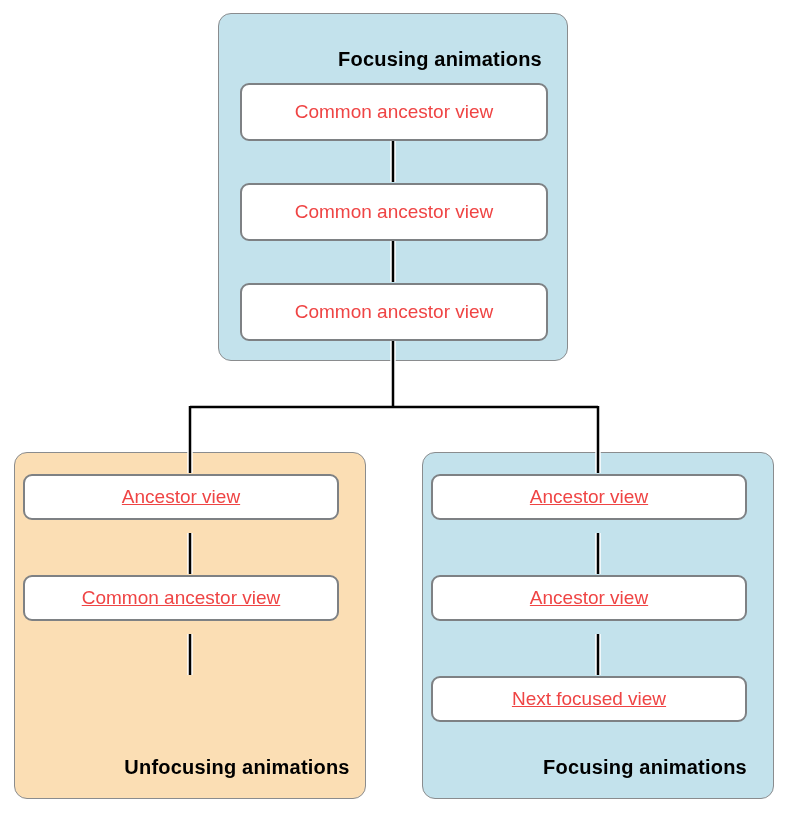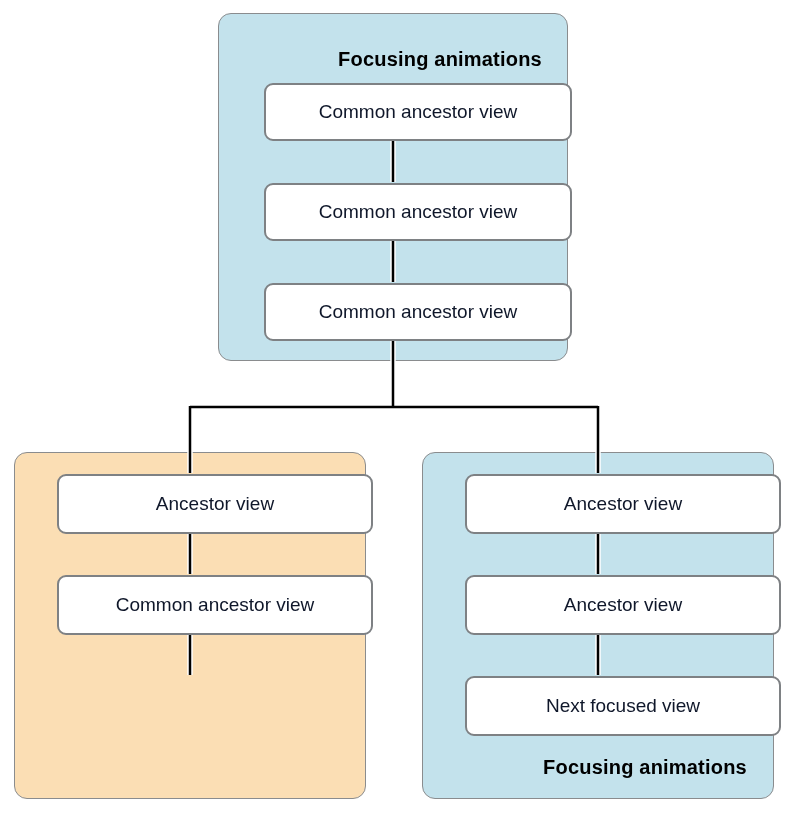--- a/index.html
+++ b/index.html
@@ -37,34 +37,33 @@
   .node {
     position: absolute;
     box-sizing: border-box;
     border: 2px solid #7e8184;
     border-radius: 9px;
     background: #ffffff;
     display: flex;
     align-items: center;
     justify-content: center;
     font-size: 19px;
-    color: #0f172a;
+    color: #ef4444;
     z-index: 2;
-    margin-left: 24px;
   }
   
   .group.top-group { left: 218px; top: 13px; width: 350px; height: 348px; }
   .group.top-group .node { left: 21px; width: 308px; height: 58px; }
   .group.top-group .node.n0 { top: 69px; }
   .group.top-group .node.n1 { top: 169px; }
   .group.top-group .node.n2 { top: 269px; }
   
   .group.left-group  { left: 14px;  top: 452px; width: 352px; height: 347px; }
   .group.right-group { left: 422px; top: 452px; width: 352px; height: 347px; }
-  .group.left-group .node, .group.right-group .node { left: 18px; width: 316px; height: 60px; }
+  .group.left-group .node, .group.right-group .node { left: 8px; width: 316px; height: 46px; text-decoration: underline; }
   .group.left-group .node.n0, .group.right-group .node.n0 { top: 21px; }
   .group.left-group .node.n1, .group.right-group .node.n1 { top: 122px; }
   .group.left-group .node.n2, .group.right-group .node.n2 { top: 223px; }
 
   .connectors {
     position: absolute;
     left: 0;
     top: 0;
     width: 786px;
     height: 813px;
@@ -89,20 +88,21 @@
   <div class="group top-group" style="background-color: rgb(195, 226, 236); border-color: rgb(138, 140, 142);">
     <div class="group-title top-pos">Focusing animations</div>
     <div class="node n0" style="background-color: rgb(255, 255, 255); border-color: rgb(126, 129, 132);">Common ancestor view</div>
     <div class="node n1" style="background-color: rgb(255, 255, 255); border-color: rgb(126, 129, 132);">Common ancestor view</div>
     <div class="node n2" style="background-color: rgb(255, 255, 255); border-color: rgb(126, 129, 132);">Common ancestor view</div>
   </div>
 
   <div class="group left-group" style="background-color: rgb(251, 222, 180); border-color: rgb(138, 140, 142);">
     <div class="node n0" style="background-color: rgb(255, 255, 255); border-color: rgb(126, 129, 132);">Ancestor view</div>
     <div class="node n1" style="background-color: rgb(255, 255, 255); border-color: rgb(126, 129, 132);">Common ancestor view</div>
+    <div class="group-title bottom-pos">Unfocusing animations</div>
   </div>
 
   <div class="group right-group" style="background-color: rgb(195, 226, 236); border-color: rgb(138, 140, 142);">
     <div class="node n0" style="background-color: rgb(255, 255, 255); border-color: rgb(126, 129, 132);">Ancestor view</div>
     <div class="node n1" style="background-color: rgb(255, 255, 255); border-color: rgb(126, 129, 132);">Ancestor view</div>
     <div class="node n2" style="background-color: rgb(255, 255, 255); border-color: rgb(126, 129, 132);">Next focused view</div>
     <div class="group-title bottom-pos">Focusing animations</div>
   </div>
 
   <svg class="connectors" viewBox="0 0 786 813" xmlns="http://www.w3.org/2000/svg">

